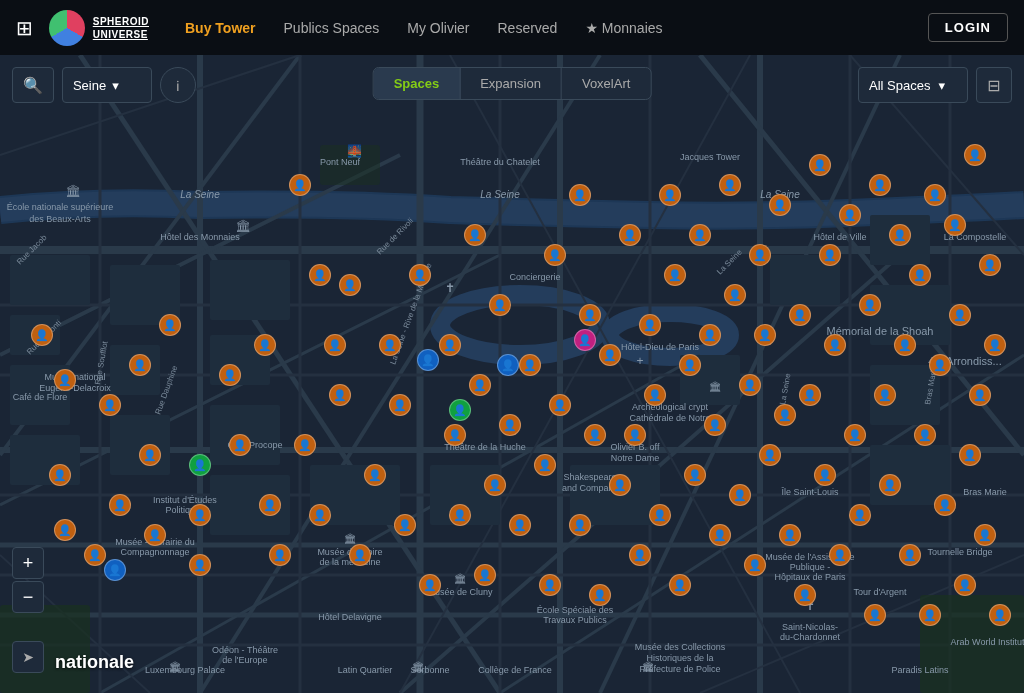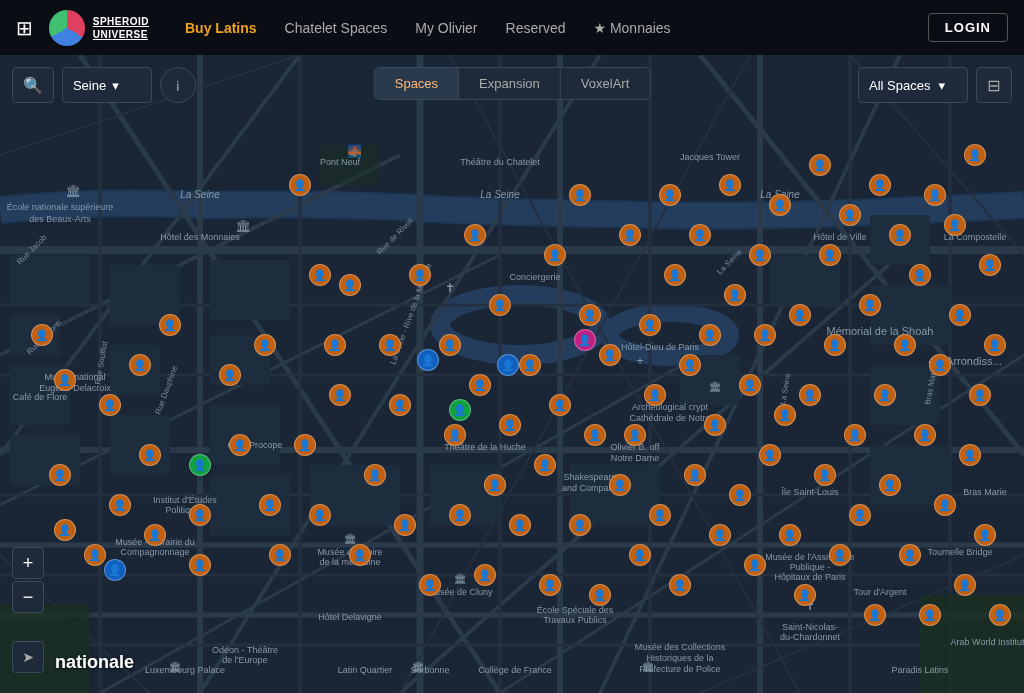--- a/index.html
+++ b/index.html
@@ -60,21 +60,21 @@
     #tab-bar {
       position: absolute; top: 12px; left: 50%; transform: translateX(-50%); z-index: 50;
       background: #1e2a3a; border: 1px solid #3a4a5a; border-radius: 6px;
       display: flex; overflow: hidden;
     }
     .tab-btn {
       padding: 8px 20px; font-size: 13px; color: #aaa; cursor: pointer; white-space: nowrap;
       border-right: 1px solid #3a4a5a;
     }
     .tab-btn:last-child { border-right: none; }
-    .tab-btn.active { background: #2a3a4e; color: #fdba74; font-weight: 400; }
+    .tab-btn.active { background: #2a3a4e; color: #84cc16; font-weight: 700; }
 
     
     #right-controls {
       position: absolute; top: 12px; right: 12px; z-index: 50;
       display: flex; align-items: center; gap: 8px;
     }
     #spaces-dropdown {
       background: #1e2a3a; border: 1px solid #3a4a5a; border-radius: 4px;
       color: #fff; font-size: 13px; padding: 0 10px; height: 36px;
       display: flex; align-items: center; gap: 8px; cursor: pointer; min-width: 110px;
@@ -126,22 +126,22 @@
 
 <div id="header">
   <span id="grid-icon">⊞</span>
 
   <div id="logo-area">
     <div id="logo-circle"></div>
     <div id="logo-text" style="font-size:10px;font-weight:700;color:#fff;text-transform:uppercase;line-height:1.3;">SPHEROID<br>UNIVERSE</div>
   </div>
 
   <div id="nav">
-    <div class="nav-item active">Buy Latins</div>
-    <div class="nav-item">Chatelet Spaces</div>
+    <div class="nav-item active">Buy Tower</div>
+    <div class="nav-item">Publics Spaces</div>
     <div class="nav-item">My Olivier</div>
     <div class="nav-item">Reserved</div>
     <div class="nav-item">★ Monnaies</div>
   </div>
 
   <div id="login-btn">LOGIN</div>
 </div>
 
 <div id="map-container">
 

